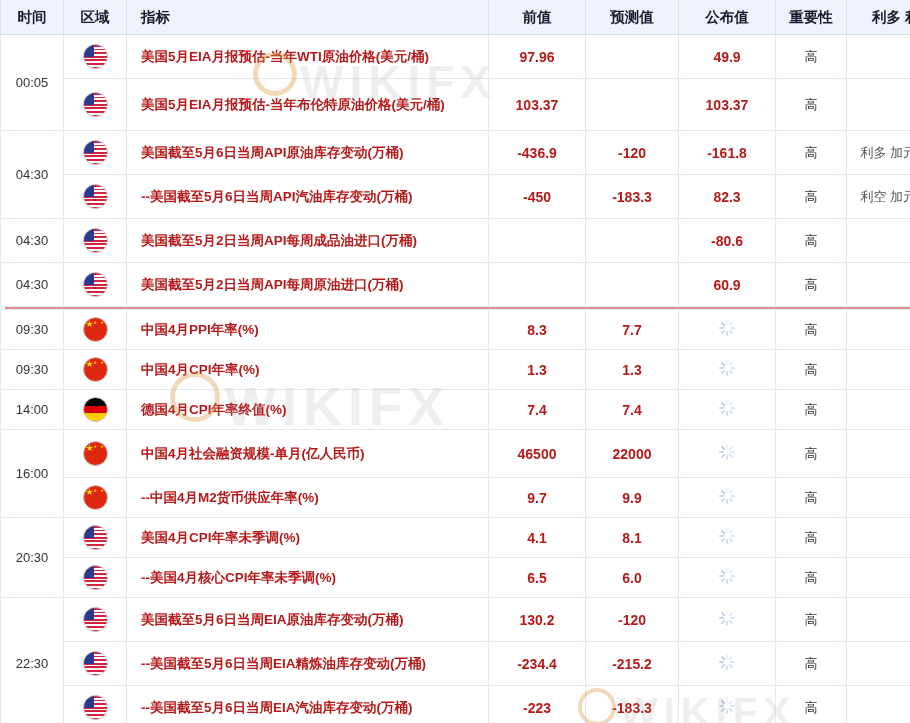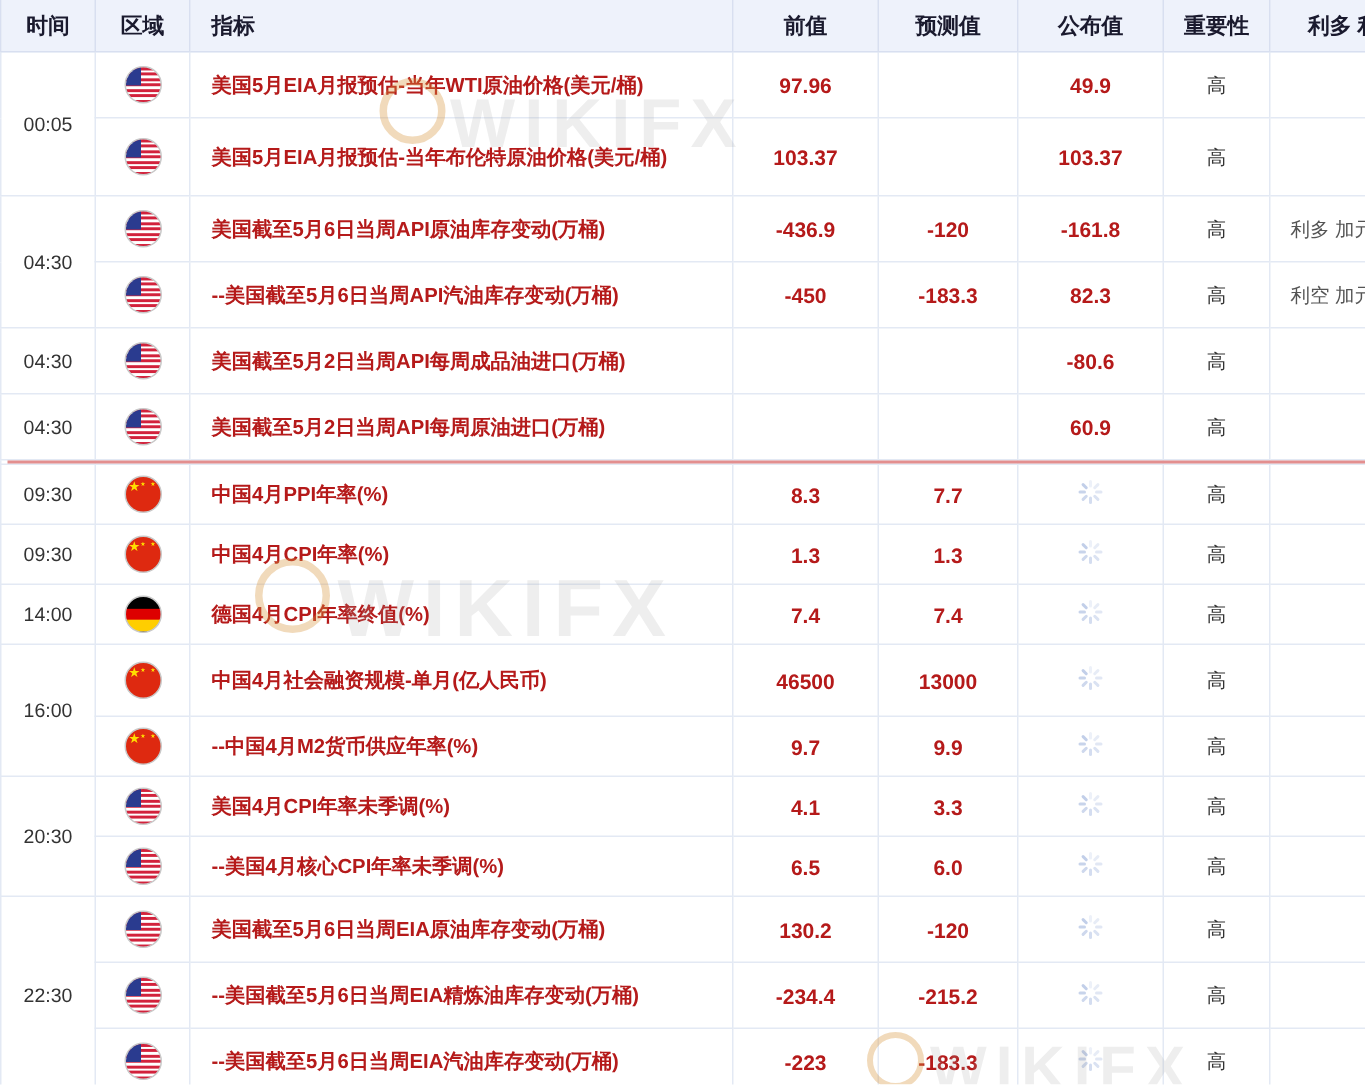--- a/index.html
+++ b/index.html
@@ -290,40 +290,40 @@
         <td class="c-fore"><span class="num">7.4</span></td>
         <td class="c-pub"><span class="spinner"><i style="transform: rotate(0deg); opacity: 0.25;"></i><i style="transform: rotate(45deg); opacity: 0.34;"></i><i style="transform: rotate(90deg); opacity: 0.43;"></i><i style="transform: rotate(135deg); opacity: 0.52;"></i><i style="transform: rotate(180deg); opacity: 0.61;"></i><i style="transform: rotate(225deg); opacity: 0.7;"></i><i style="transform: rotate(270deg); opacity: 0.79;"></i><i style="transform: rotate(315deg); opacity: 0.88;"></i></span></td>
         <td class="c-imp"><span class="imp-txt">高</span></td>
         <td class="c-eff"></td>
       </tr>
       <tr style="height: 48px;">
         <td class="c-time" rowspan="2">16:00</td>
         <td class="c-region"><span class="flag round flag-cn"></span></td>
         <td class="c-name"><span class="name-txt">中国4月社会融资规模-单月(亿人民币)</span></td>
         <td class="c-prev"><span class="num">46500</span></td>
-        <td class="c-fore"><span class="num">13000</span></td>
+        <td class="c-fore"><span class="num">22000</span></td>
         <td class="c-pub"><span class="spinner"><i style="transform: rotate(0deg); opacity: 0.25;"></i><i style="transform: rotate(45deg); opacity: 0.34;"></i><i style="transform: rotate(90deg); opacity: 0.43;"></i><i style="transform: rotate(135deg); opacity: 0.52;"></i><i style="transform: rotate(180deg); opacity: 0.61;"></i><i style="transform: rotate(225deg); opacity: 0.7;"></i><i style="transform: rotate(270deg); opacity: 0.79;"></i><i style="transform: rotate(315deg); opacity: 0.88;"></i></span></td>
         <td class="c-imp"><span class="imp-txt">高</span></td>
         <td class="c-eff"></td>
       </tr>
       <tr style="height: 40px;">
         <td class="c-region"><span class="flag round flag-cn"></span></td>
         <td class="c-name"><span class="name-txt">--中国4月M2货币供应年率(%)</span></td>
         <td class="c-prev"><span class="num">9.7</span></td>
         <td class="c-fore"><span class="num">9.9</span></td>
         <td class="c-pub"><span class="spinner"><i style="transform: rotate(0deg); opacity: 0.25;"></i><i style="transform: rotate(45deg); opacity: 0.34;"></i><i style="transform: rotate(90deg); opacity: 0.43;"></i><i style="transform: rotate(135deg); opacity: 0.52;"></i><i style="transform: rotate(180deg); opacity: 0.61;"></i><i style="transform: rotate(225deg); opacity: 0.7;"></i><i style="transform: rotate(270deg); opacity: 0.79;"></i><i style="transform: rotate(315deg); opacity: 0.88;"></i></span></td>
         <td class="c-imp"><span class="imp-txt">高</span></td>
         <td class="c-eff"></td>
       </tr>
       <tr style="height: 40px;">
         <td class="c-time" rowspan="2">20:30</td>
         <td class="c-region"><span class="flag round flag-us"></span></td>
         <td class="c-name"><span class="name-txt">美国4月CPI年率未季调(%)</span></td>
         <td class="c-prev"><span class="num">4.1</span></td>
-        <td class="c-fore"><span class="num">3.3</span></td>
+        <td class="c-fore"><span class="num">8.1</span></td>
         <td class="c-pub"><span class="spinner"><i style="transform: rotate(0deg); opacity: 0.25;"></i><i style="transform: rotate(45deg); opacity: 0.34;"></i><i style="transform: rotate(90deg); opacity: 0.43;"></i><i style="transform: rotate(135deg); opacity: 0.52;"></i><i style="transform: rotate(180deg); opacity: 0.61;"></i><i style="transform: rotate(225deg); opacity: 0.7;"></i><i style="transform: rotate(270deg); opacity: 0.79;"></i><i style="transform: rotate(315deg); opacity: 0.88;"></i></span></td>
         <td class="c-imp"><span class="imp-txt">高</span></td>
         <td class="c-eff"></td>
       </tr>
       <tr style="height: 40px;">
         <td class="c-region"><span class="flag round flag-us"></span></td>
         <td class="c-name"><span class="name-txt">--美国4月核心CPI年率未季调(%)</span></td>
         <td class="c-prev"><span class="num">6.5</span></td>
         <td class="c-fore"><span class="num">6.0</span></td>
         <td class="c-pub"><span class="spinner"><i style="transform: rotate(0deg); opacity: 0.25;"></i><i style="transform: rotate(45deg); opacity: 0.34;"></i><i style="transform: rotate(90deg); opacity: 0.43;"></i><i style="transform: rotate(135deg); opacity: 0.52;"></i><i style="transform: rotate(180deg); opacity: 0.61;"></i><i style="transform: rotate(225deg); opacity: 0.7;"></i><i style="transform: rotate(270deg); opacity: 0.79;"></i><i style="transform: rotate(315deg); opacity: 0.88;"></i></span></td>

